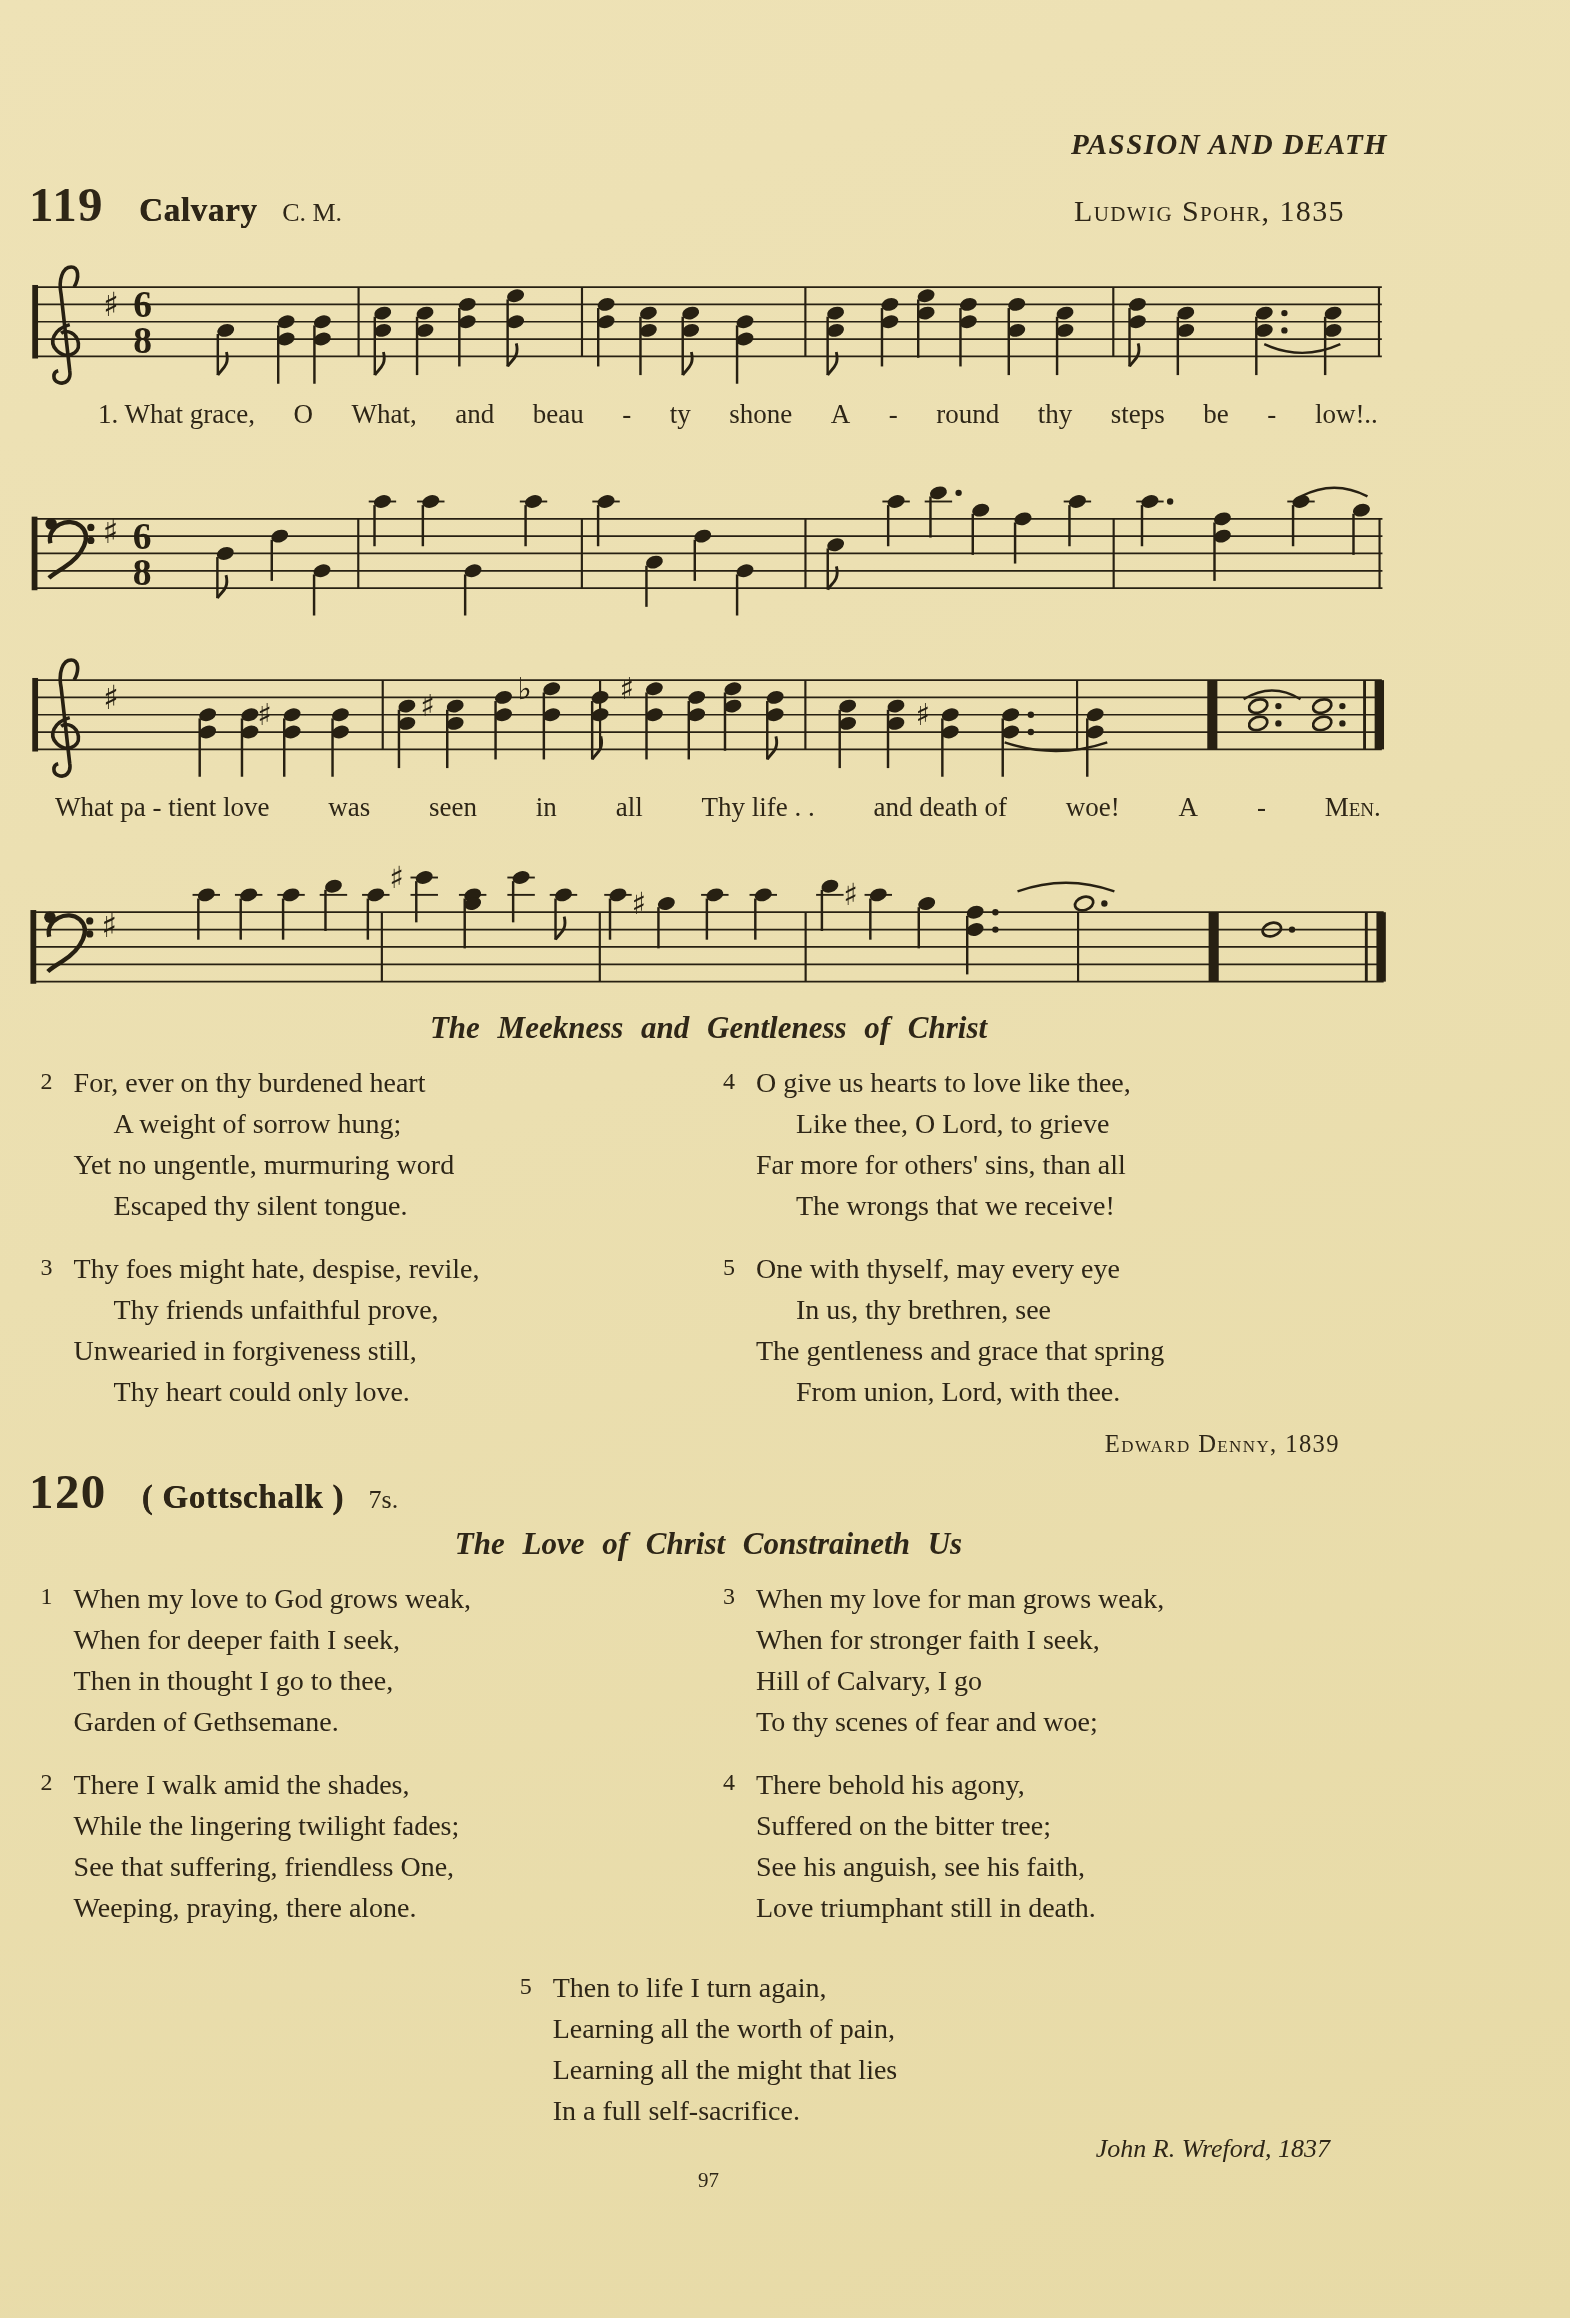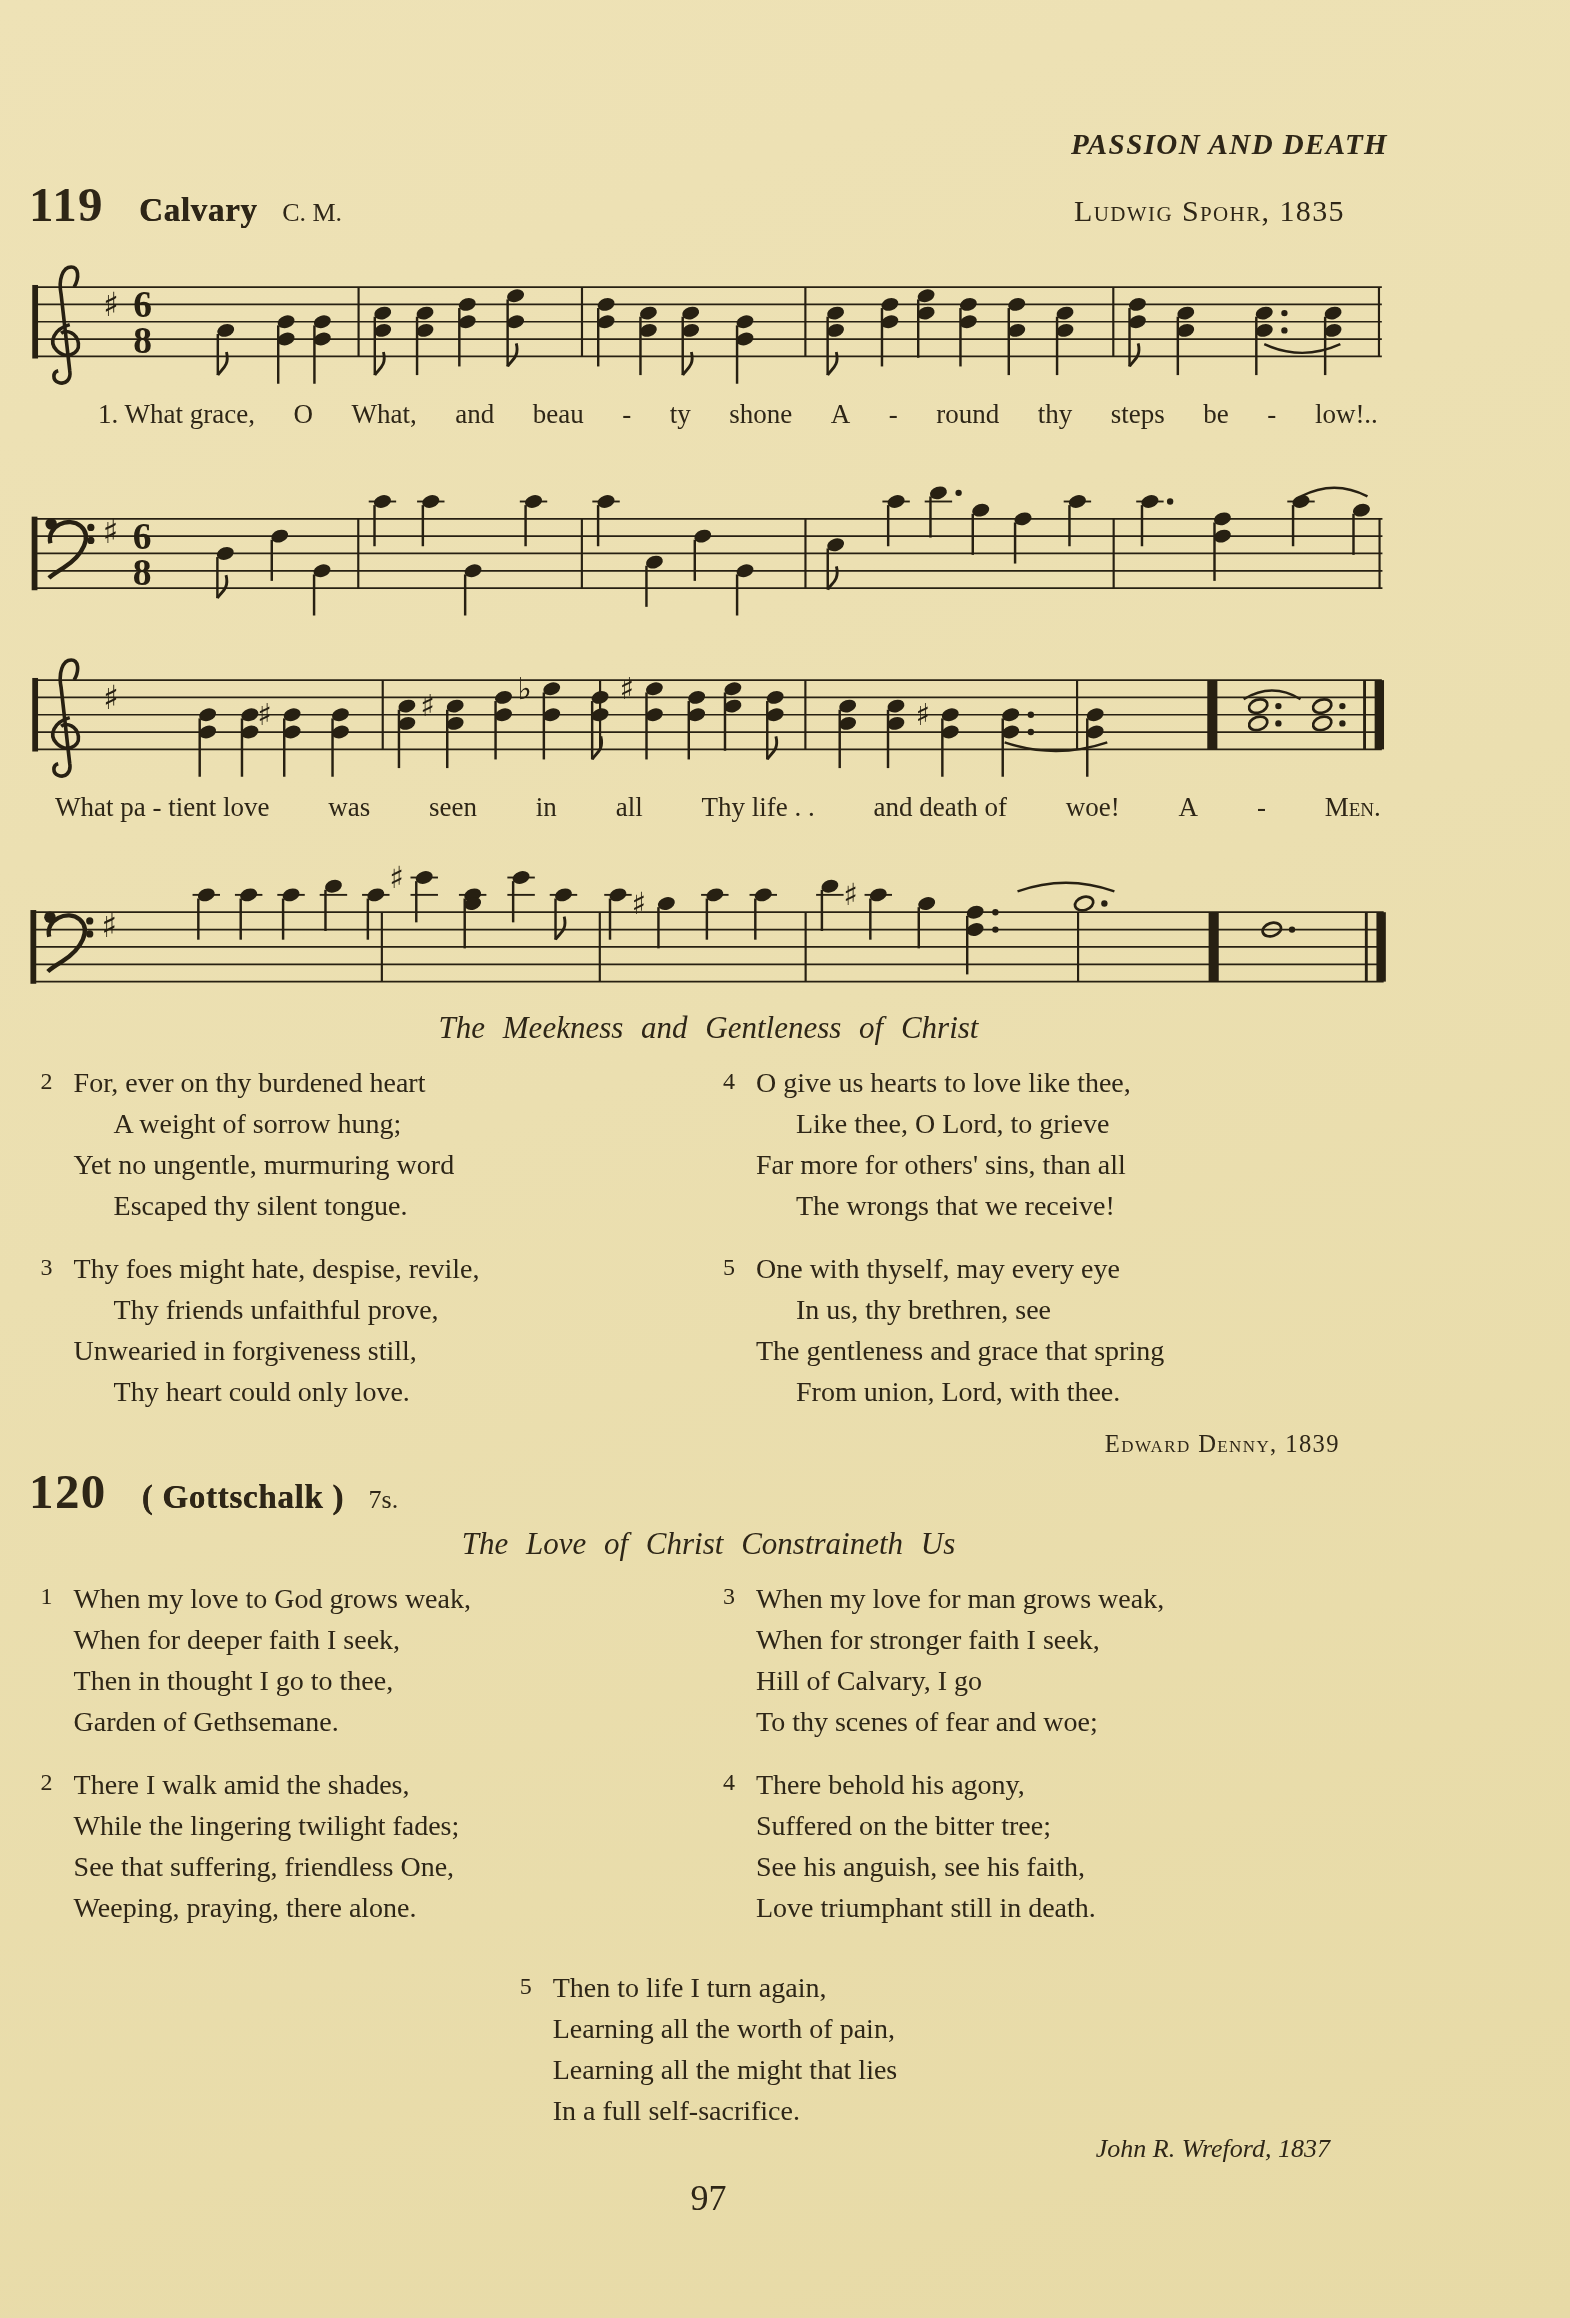--- a/index.html
+++ b/index.html
@@ -29,37 +29,37 @@
 
   svg.system{display:block;width:1359px;}
   .lyrics{display:flex;justify-content:space-between;align-items:baseline;
     font-size:27px;height:42px;line-height:36px;}
   .lyrics.l1{padding:0 10px 0 69px;}
   .lyrics.l2{padding:0 7.2px 0 26px;gap:36px;}
   .lyrics .sc{font-variant:small-caps;}
 
   .section-title{
     text-align:center;font-style:italic;font-size:31px;
-    word-spacing:10px;height:38px;line-height:38px;margin-top:4.3px;
+    word-spacing:10px;height:38px;line-height:38px;margin-top:4.3px;font-weight:bold;
   }
   .st-120{margin-top:1.4px;}
   .verses{display:grid;grid-template-columns:1fr 1fr;column-gap:17.4px;
     margin-top:14.5px;padding-left:11.6px;font-size:28px;}
   .verse{display:flex;margin-bottom:22px;}
   .vnum{width:33px;font-size:24px;padding-top:5.8px;}
   .vlines{flex:1;}
   .vline{line-height:41px;white-space:nowrap;}
   .vline.ind{margin-left:40px;}
   .author-sc{font-variant:small-caps;font-size:24.6px;letter-spacing:1.4px;
     text-align:right;margin-right:48px;height:32px;line-height:29px;margin-top:-4.3px;}
   .author-it{font-style:italic;font-size:26px;text-align:right;margin-right:58px;
     height:33px;line-height:33px;margin-top:1.4px;}
   .center-verse-wrap{display:flex;justify-content:center;margin-top:17.4px;font-size:28px;}
   .center-verse-wrap .verse{margin-bottom:0;}
-  .pageno{text-align:center;font-size:36px;margin-top:12px;}
+  .pageno{text-align:center;font-size:21px;margin-top:3px;}
 </style>
 </head>
 <body>
 
 <div class="page">
 
   <div class="running-head">PASSION AND DEATH</div>
 
   <section>
     <div class="hymn-head">

